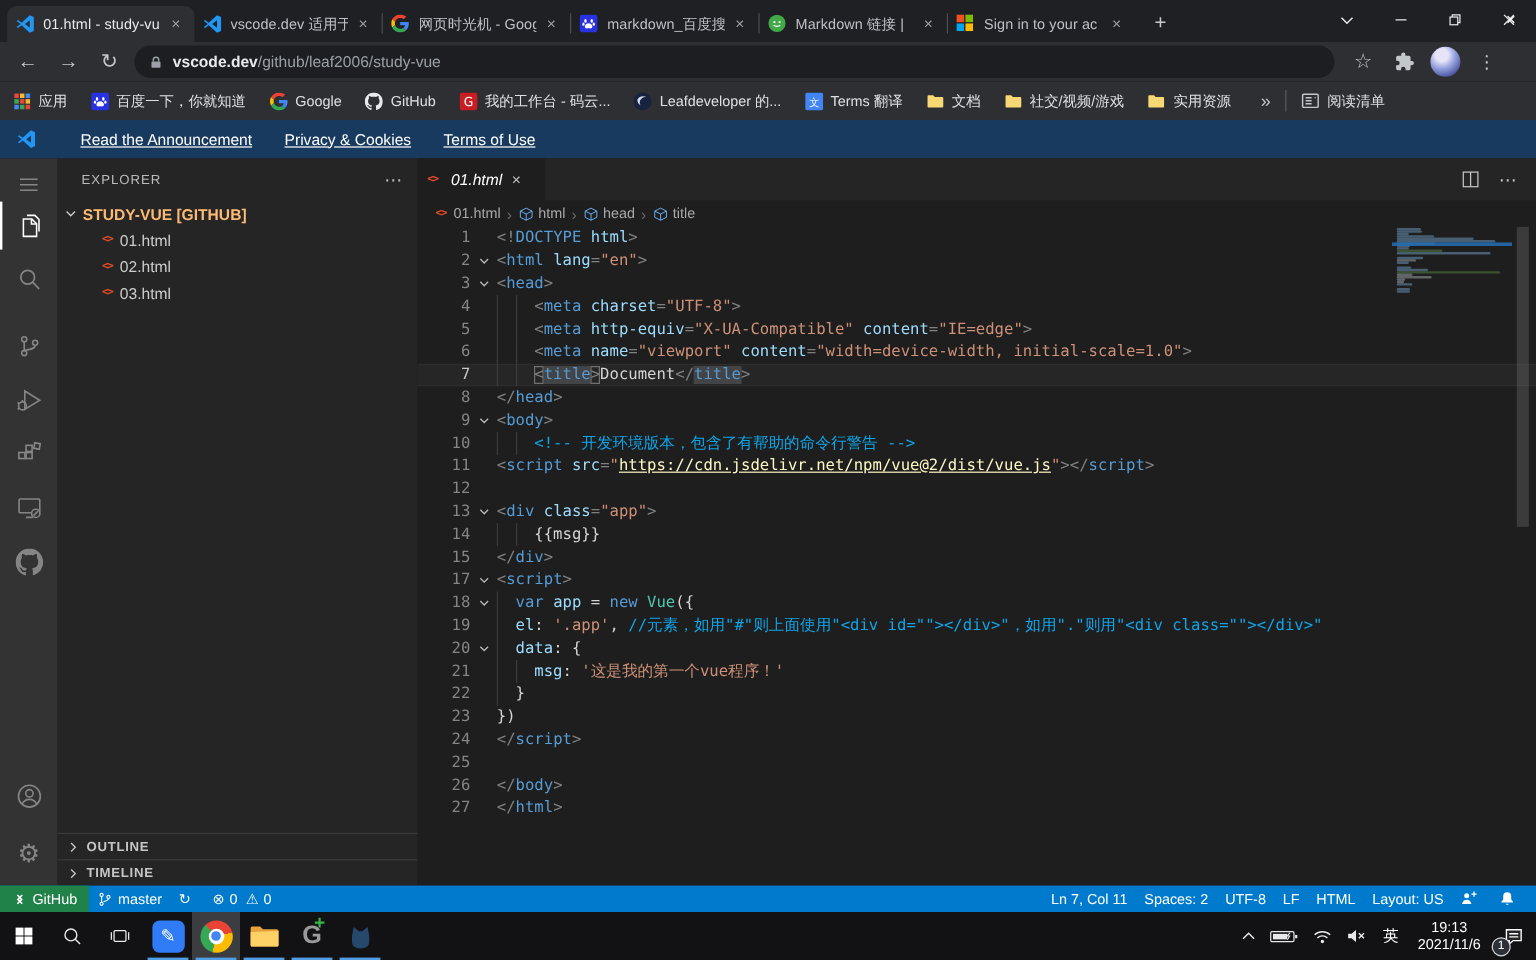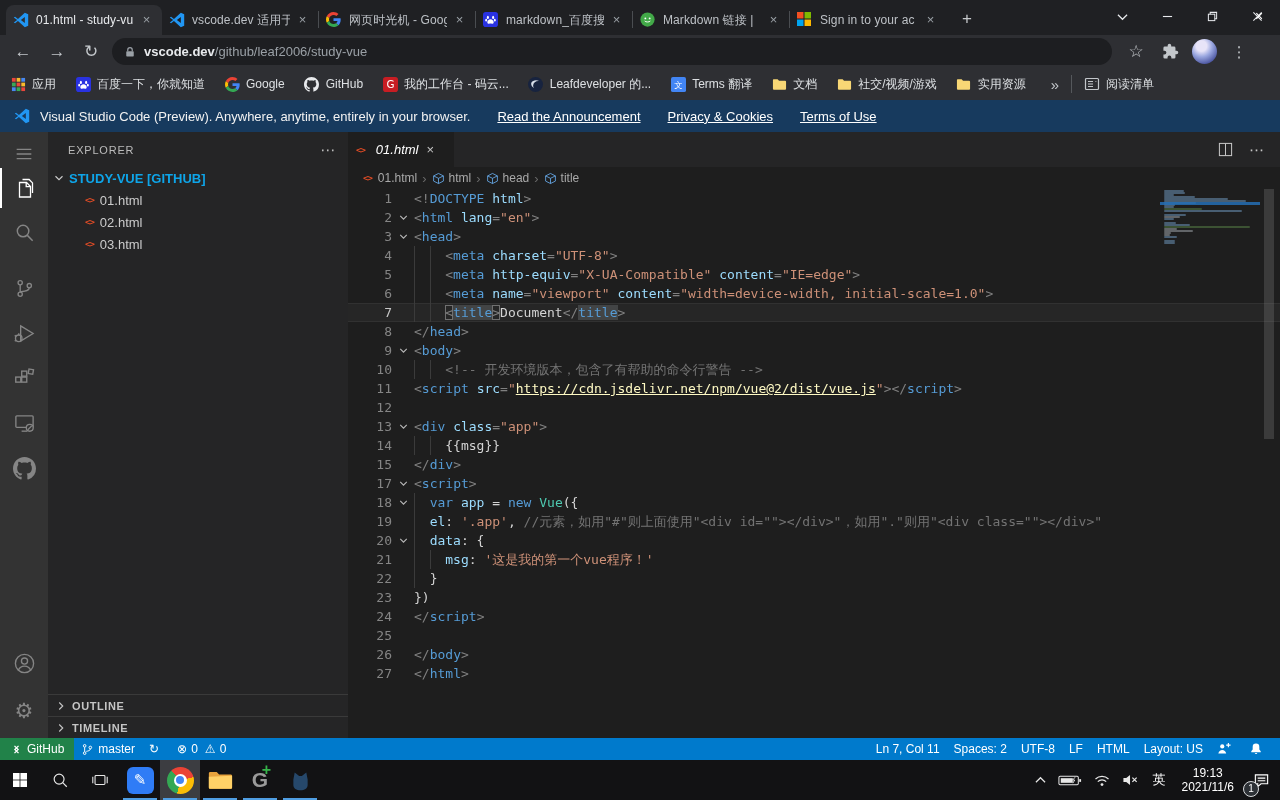--- a/index.html
+++ b/index.html
@@ -49,21 +49,21 @@
 #activitybar{left:0;top:132px;width:48px;height:606px;background:#333333}
 .act{position:absolute;left:0;width:48px;height:40px;display:flex;align-items:center;justify-content:center;color:#858585}
 .act.active{color:#fff;border-left:2px solid #fff}
 .act .uni{font-size:21px}
 
 
 #sidebar{left:48px;top:132px;width:300px;height:606px;background:#252526}
 #sbheader{height:35px;display:flex;align-items:center;padding:0 12px 0 20px;font-size:11px;letter-spacing:.8px;color:#bbb}
 #sbmore{margin-left:auto;color:#bbb;font-size:15px}
 .trow{height:22px;display:flex;align-items:center;font-size:13px;color:#cccccc}
-#project{padding-left:4px;font-weight:bold;color:#0ea5e9}
+#project{padding-left:4px;font-weight:bold;color:#fdba74}
 #project .chev{margin:0 3px 0 0}
 .frow{padding-left:37px}
 .fico{font-family:"DejaVu Sans Mono",monospace;font-size:9px;font-weight:bold;color:#e44d26;margin-right:6px;letter-spacing:-1px}
 .panelrow{position:absolute;left:0;width:300px;height:22px;display:flex;align-items:center;border-top:1px solid #3a3a3a;font-size:11px;font-weight:bold;letter-spacing:.6px;color:#c5c5c5;padding-left:6px}
 .panelrow .chev{margin-right:4px}
 
 
 #editor{left:348px;top:132px;width:932px;height:606px;background:#1e1e1e}
 #tabsrow{height:35px;background:#252526;display:flex}
 #etab{width:106px;height:35px;background:#1e1e1e;display:flex;align-items:center;padding:0 8px;font-size:13px;color:#fff}
@@ -78,21 +78,21 @@
 
 #code{position:absolute;left:0;top:57px;width:932px}
 .line{display:flex;height:19px;font:13px/19px "DejaVu Sans Mono",monospace;white-space:pre}
 .line.cur{background:rgba(255,255,255,.04);box-shadow:inset 0 1px 0 rgba(255,255,255,.05),inset 0 -1px 0 rgba(255,255,255,.05)}
 .ln{width:44px;text-align:right;color:#858585;flex:none;padding-right:0}
 .line.cur .ln{color:#c6c6c6}
 .fold{width:22px;flex:none;display:flex;align-items:center;justify-content:center}
 .lc{flex:1}
 .ig{display:inline-block;width:2ch;height:19px;border-left:1px solid #3b3b3b;vertical-align:top}
 .sg-p{color:#808080}.sg-t{color:#569cd6}.sg-a{color:#9cdcfe}.sg-s{color:#ce9178}
-.sg-d{color:#d4d4d4}.sg-c{color:#737373}.sg-n{color:#4ec9b0}
+.sg-d{color:#d4d4d4}.sg-c{color:#0ea5e9}.sg-n{color:#4ec9b0}
 .sg-u{color:#fef9c3;text-decoration:underline}
 .hl{background:rgba(90,93,94,.55)}
 .bm2{box-shadow:inset 0 0 0 1px #707070}
 
 #minimap{position:absolute;left:816px;top:58px;width:92px}
 .mbar{height:2px;border-radius:1px;margin-bottom:0}
 #mmband{position:absolute;left:812px;width:100px;height:3px;background:rgba(36,110,181,.85)}
 #vscroll{position:absolute;left:916px;top:57px;width:10px;height:250px;background:rgba(121,121,121,.32)}
 
 
@@ -382,21 +382,20 @@
       </div>
     </div>
   </div>
 
   <div id="banner" class="abs">
     <span class="blogo" id="bannerlogo">
         <svg viewBox="0 0 100 100" width="16" height="16">
           <path fill="#2196f3" fill-rule="evenodd" d="M74 4 31 43 13 29 5 34 26 50 5 66l8 5 18-14 43 39 21-10V14ZM74 31v38L49 50Z"></path>
         </svg>
       </span>
-    <span>Visual Studio Code (Preview). Anywhere, anytime, entirely in your browser.</span>
     <span id="bannerlinks" style="display:flex">
         <span class="blink">Read the Announcement</span>
         <span class="blink">Privacy &amp; Cookies</span>
         <span class="blink">Terms of Use</span>
       </span>
   </div>
   <div id="bannerclose" class="abs">×</div>
 
   <div id="activitybar" class="abs">
       <div class="act" style="top: 2px;">

